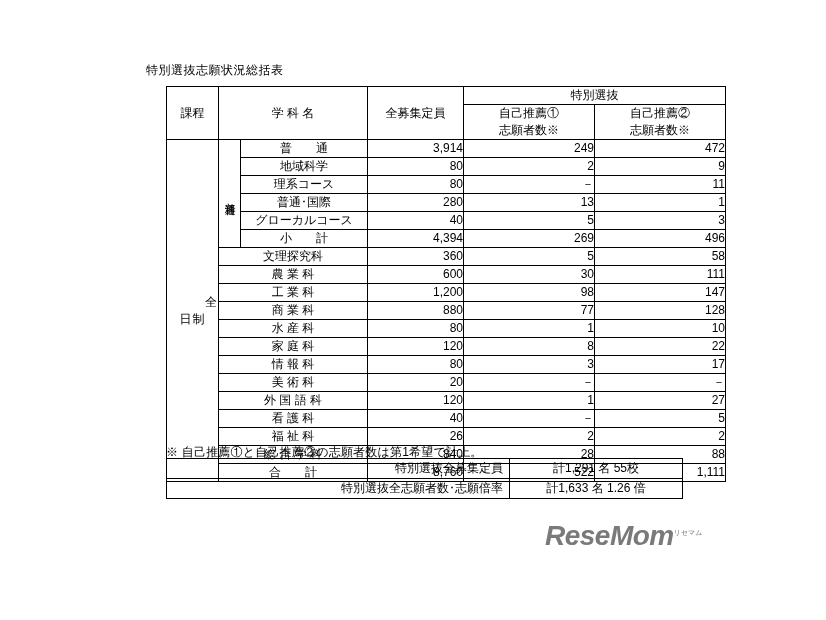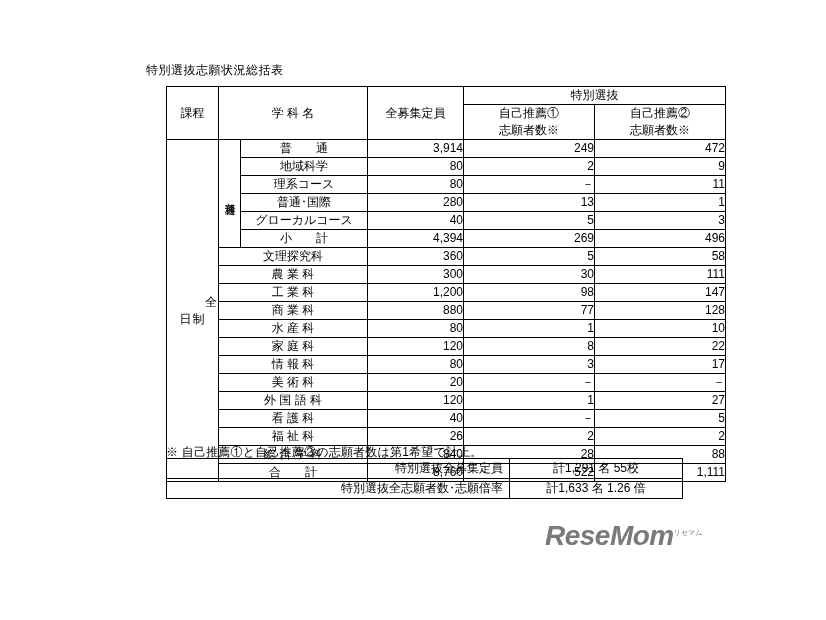--- a/index.html
+++ b/index.html
@@ -178,21 +178,21 @@
           <td class="c-rec">496</td>
         </tr>
         <tr>
           <td class="c-name" colspan="2">文理探究科</td>
           <td class="c-total">360</td>
           <td class="c-rec">5</td>
           <td class="c-rec">58</td>
         </tr>
         <tr>
           <td class="c-name" colspan="2">農 業 科</td>
-          <td class="c-total">300</td>
+          <td class="c-total">600</td>
           <td class="c-rec">30</td>
           <td class="c-rec">111</td>
         </tr>
         <tr>
           <td class="c-name" colspan="2">工 業 科</td>
           <td class="c-total">1,200</td>
           <td class="c-rec">98</td>
           <td class="c-rec">147</td>
         </tr>
         <tr>

